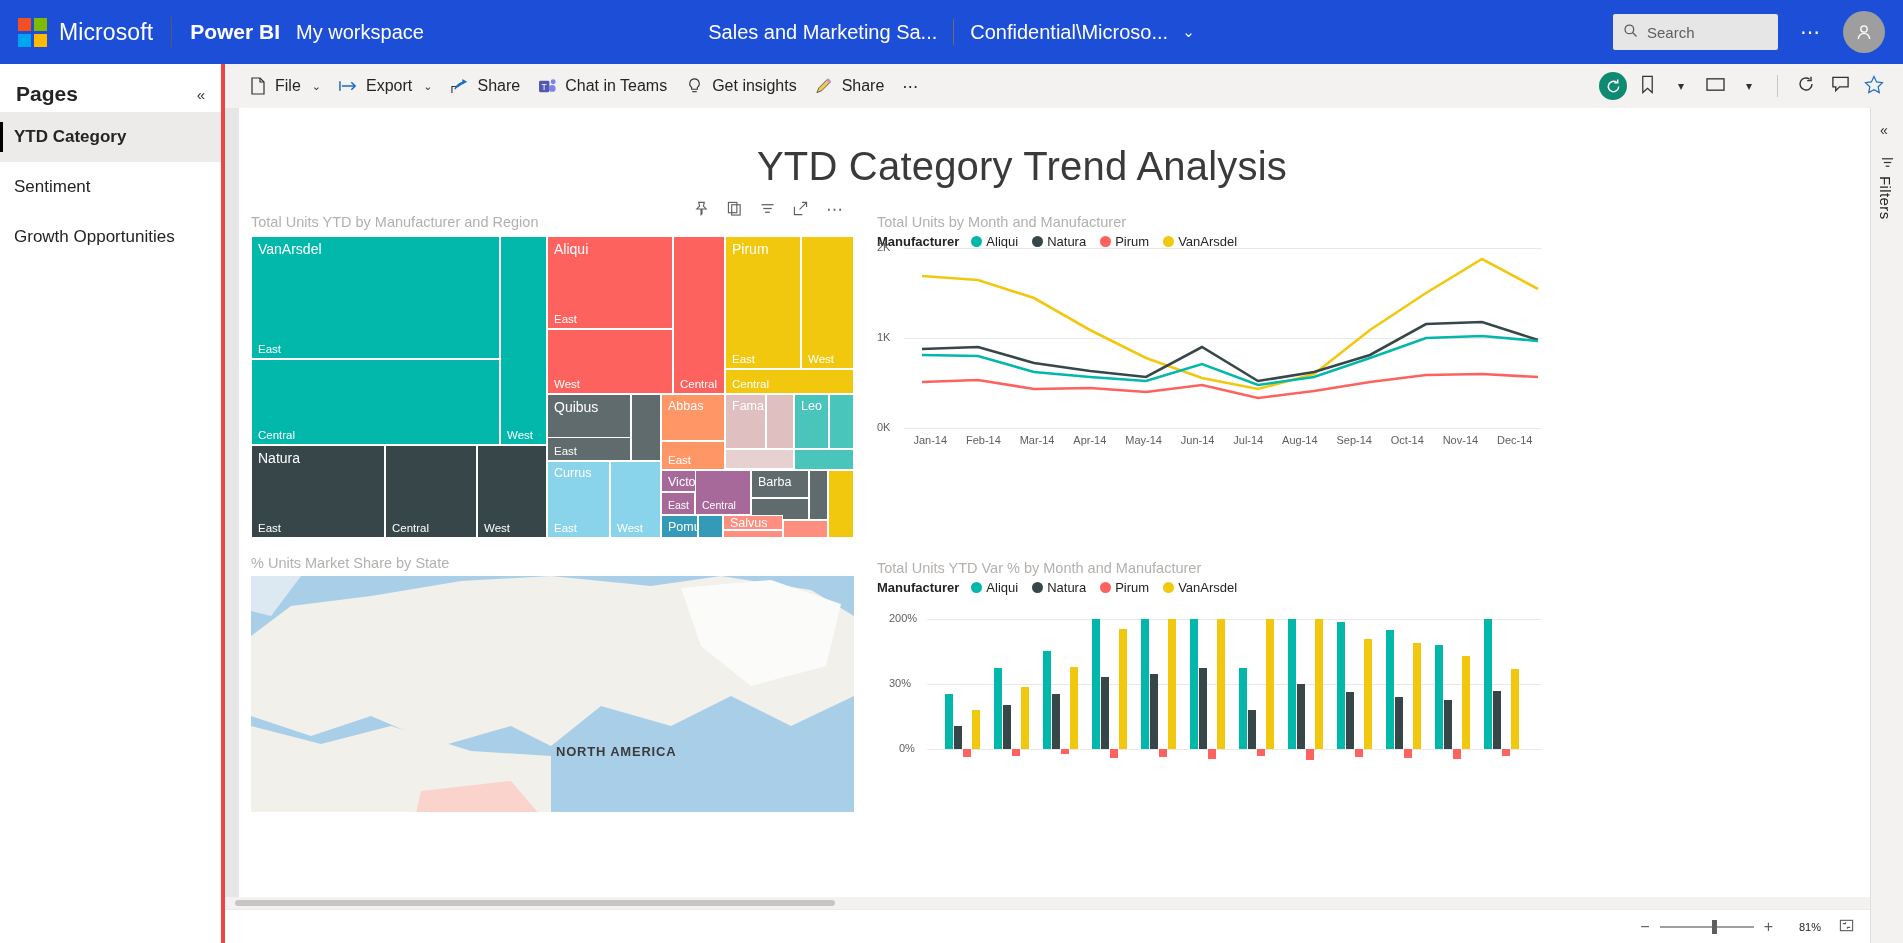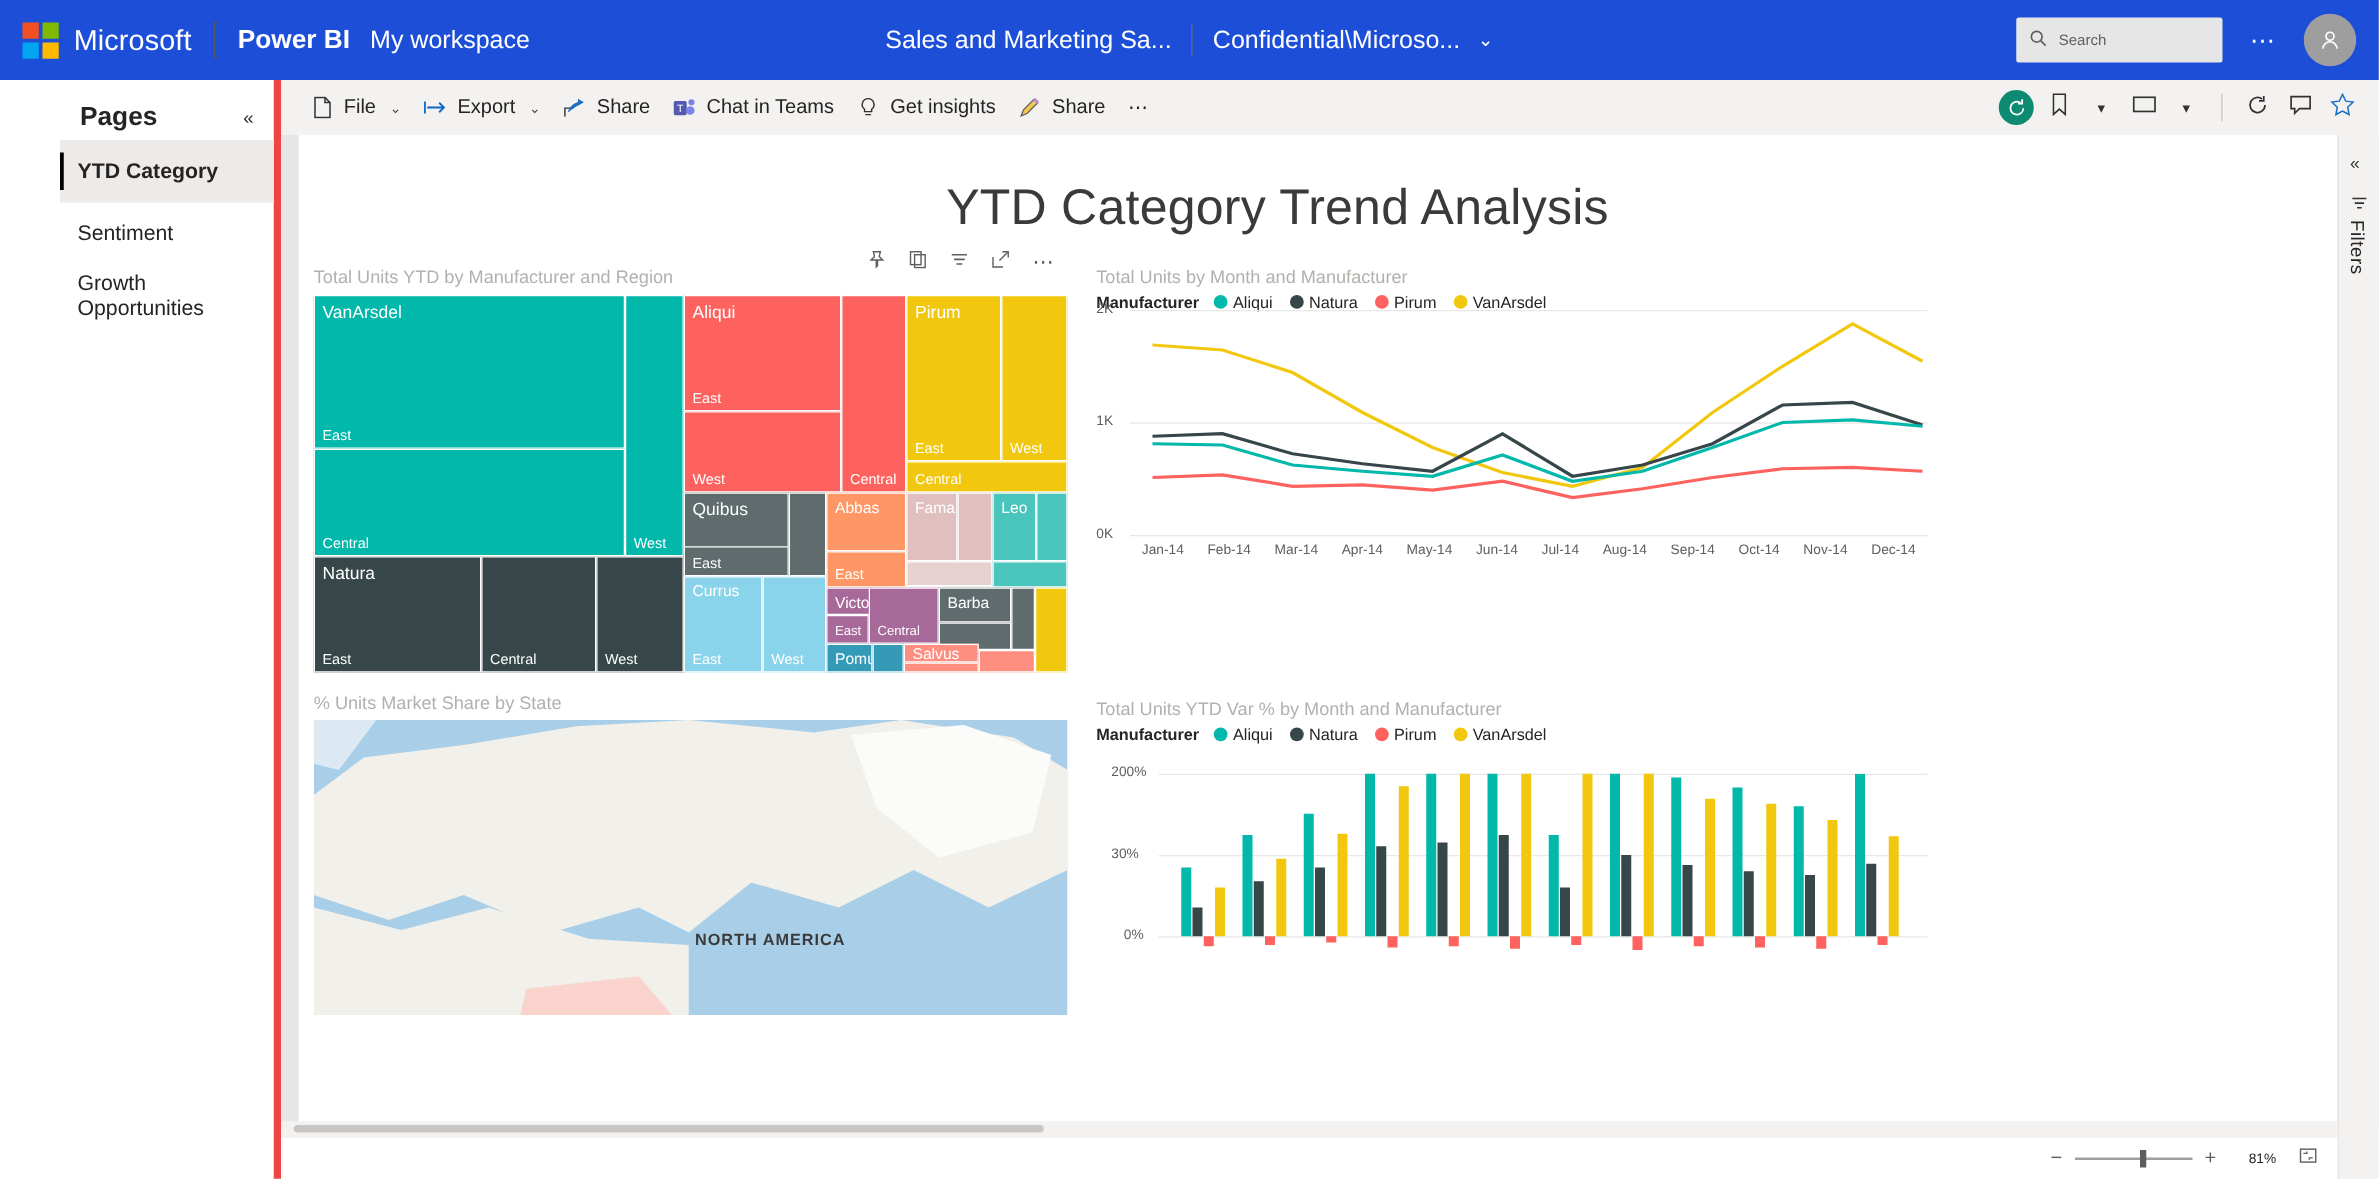--- a/index.html
+++ b/index.html
@@ -36,21 +36,21 @@
   .sens-label { color:#fff; font-size:20px; }
   .chev { color:#fff; font-size:15px; margin-left:14px; }
   .topbar-right { position:absolute; right:0; top:0; height:64px; display:flex; align-items:center; padding-right:18px; }
   .search-box {
     width:165px; height:36px; background:#e6e6e6; border-radius:2px;
     display:flex; align-items:center; padding:0 10px; gap:9px;
   }
   .search-box .sicon { color:#605e5c; font-size:15px; }
   .search-box input {
     border:none; outline:none; background:transparent; font-family:"Liberation Sans",sans-serif;
-    font-size:12px; color:#605e5c; width:120px;
+    font-size:15px; color:#605e5c; width:120px;
   }
   .search-box input::placeholder { color:#605e5c; }
   .ellipsis-top { color:#fff; font-size:20px; margin:0 22px; letter-spacing:1px; }
   .avatar {
     width:42px; height:42px; border-radius:50%; background:#9e9e9e;
     display:flex; align-items:center; justify-content:center; color:#fff; font-size:19px;
   }
 
   
   .cmdbar {
@@ -65,21 +65,21 @@
   .reset-btn {
     width:28px; height:28px; border-radius:50%; background:#0f8a72;
     display:flex; align-items:center; justify-content:center; color:#fff; font-size:16px;
   }
   .cmd-ico-btn { width:30px; height:30px; display:flex; align-items:center; justify-content:center; cursor:pointer; }
   .cmd-sep { width:1px; height:22px; background:#c8c6c4; margin:0 9px; }
 
   
   .leftnav {
     position:absolute; top:64px; left:0; width:225px; height:879px;
-    background:#ffffff; border-right:6px solid #ef4444;padding-left:48px;
+    background:#ffffff; border-right:4px solid #ef4444;
   }
   .pages-head { display:flex; align-items:center; justify-content:space-between; padding:18px 16px 6px 16px; }
   .pages-title { font-size:21px; font-weight:600; color:#252423; }
   .collapse-ico { color:#323130; font-size:15px; cursor:pointer; }
   .page-item {
     height:50px; display:flex; align-items:center; padding-left:14px;
     font-size:17px; color:#252423; cursor:pointer; position:relative;
   }
   .page-item.active { background:#edebe9; font-weight:600; }
   .page-item.active::before {

